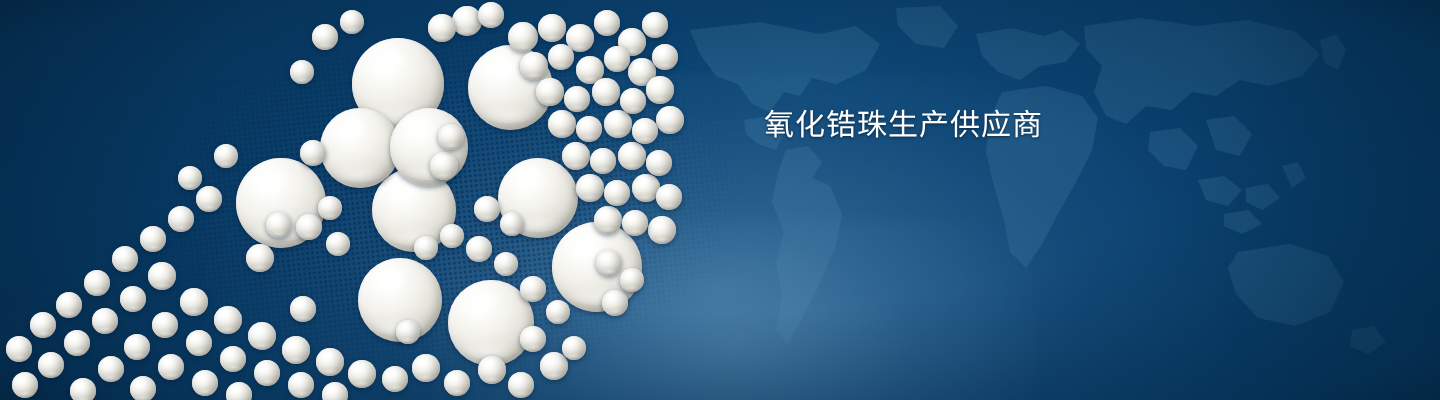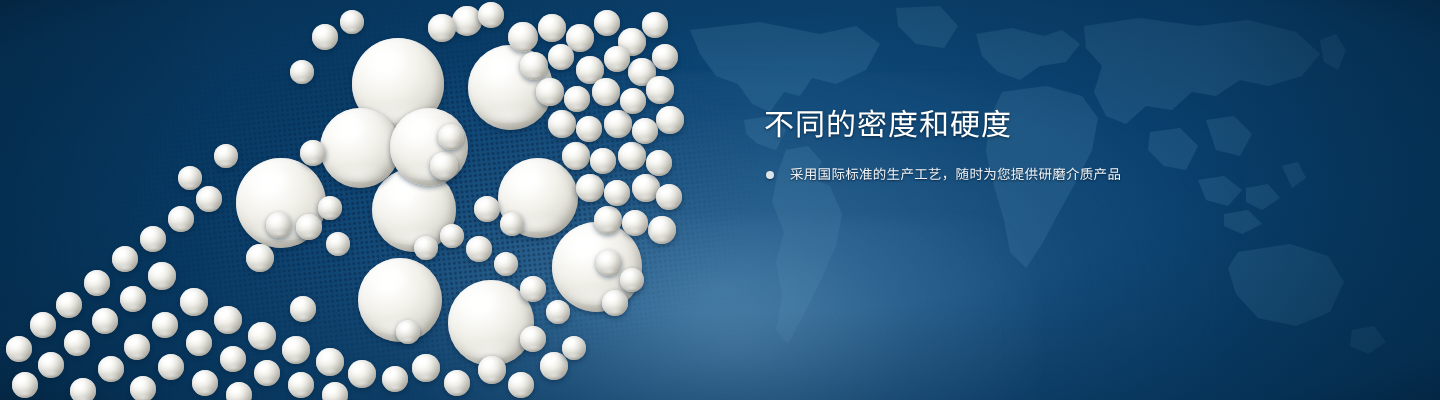--- a/index.html
+++ b/index.html
@@ -332,23 +332,19 @@
       <div class="bead" style="left: 520px; top: 326px; width: 26px; height: 26px; z-index: 174;"></div>
       <div class="bead" style="left: 562px; top: 336px; width: 24px; height: 24px; z-index: 176;"></div>
       <div class="bead" style="left: 596px; top: 250px; width: 26px; height: 26px; z-index: 174;"></div>
       <div class="bead" style="left: 620px; top: 268px; width: 24px; height: 24px; z-index: 176;"></div>
       <div class="bead" style="left: 602px; top: 290px; width: 26px; height: 26px; z-index: 174;"></div>
     </div>
 
   <div class="bg-vignette"></div>
 
   <div class="content">
-    <h1 class="headline">不同的密度和硬度</h1>
+    <h1 class="headline">氧化锆珠生产供应商</h1>
 
     <ul class="bullets">
-      <li class="bullet">
-        <span class="bullet-dot"></span>
-        <span>采用国际标准的生产工艺，随时为您提供研磨介质产品</span>
-      </li>
     </ul>
   </div>
 
 </div>
 
 </body></html>

